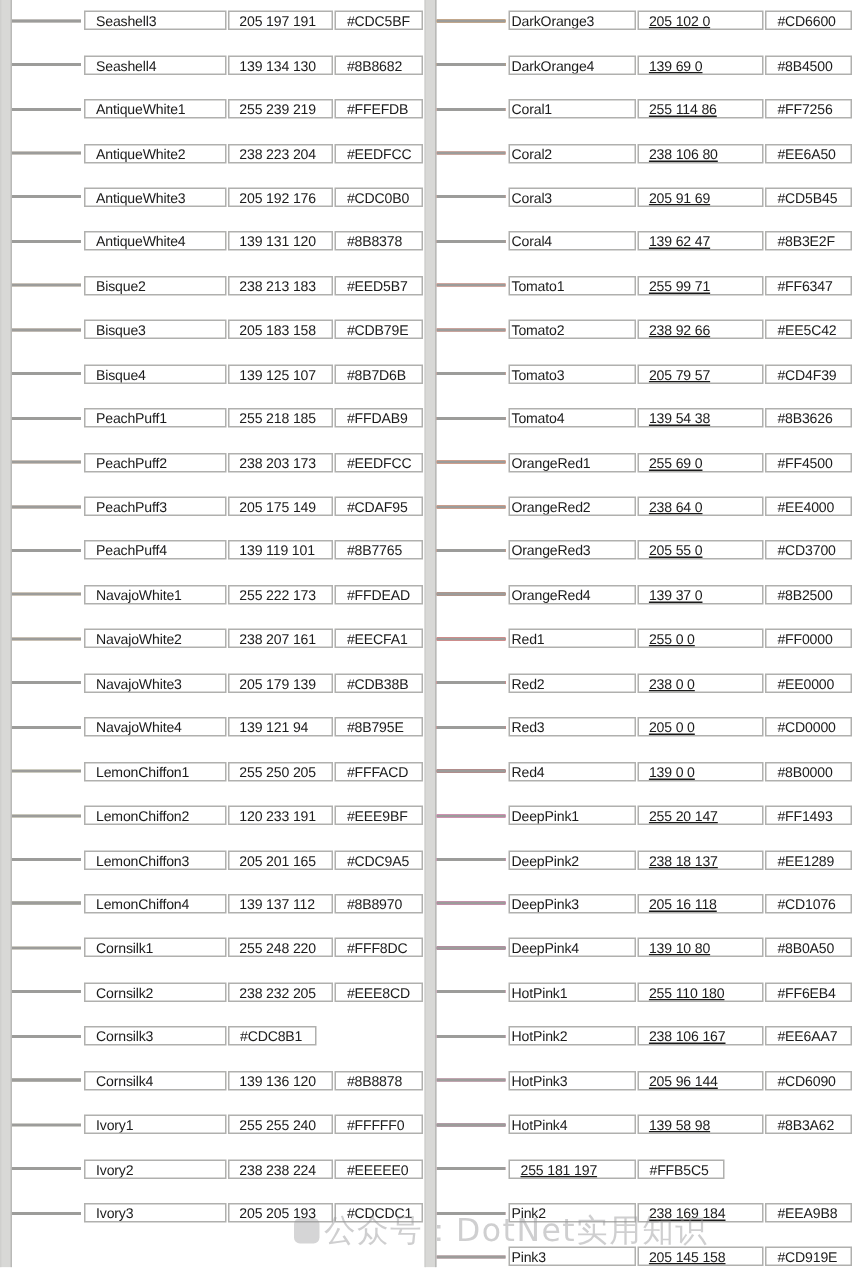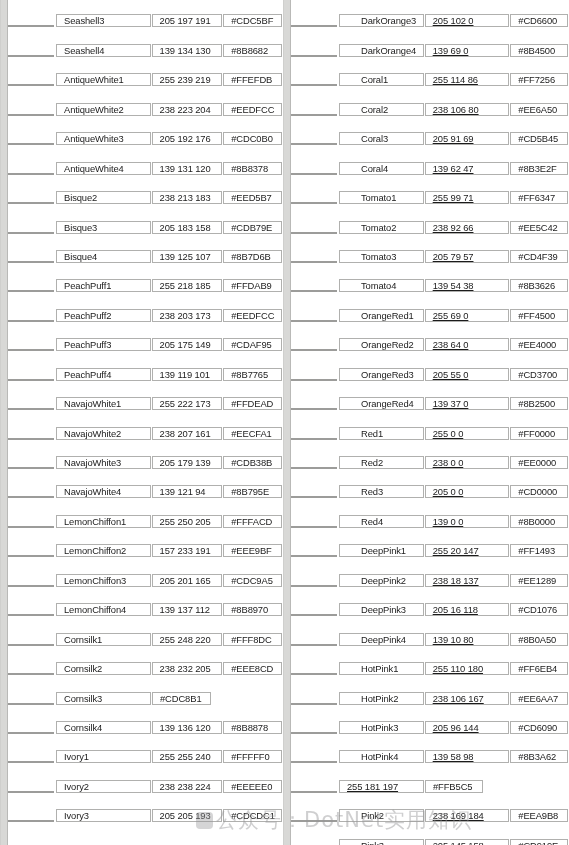--- a/index.html
+++ b/index.html
@@ -43,21 +43,21 @@
   .col-table.left  { margin-left: 8px;  width: 275px; }
   .col-table.right { margin-left: 8px;  width: 278px; }
 
   .rows {
     position: relative;
     margin-top: -1px;
   }
 
   .row {
     display: flex;
-    align-items: flex-end;
+    align-items: center;
     height: 29.45px;
   }
 
   .cell {
     background: #ffffff;
     border: 1px solid #b0b0ae;
     margin: 1px 1px 1px 0;
     display: flex;
     align-items: center;
     font-size: 9.4px;
@@ -74,21 +74,21 @@
   }
 
   
   .col-table.left  .swatch   { width: 46px; }
   .col-table.left  .c-name   { width: 95px; padding-left: 7px; }
   .col-table.left  .c-rgb    { width: 71px; padding-left: 7px; }
   .col-table.left  .c-hex    { width: 59px; padding-left: 7px; }
 
   
   .col-table.right .swatch   { width: 46px; }
-  .col-table.right .c-name   { width: 85px; padding-left: 21px; }
+  .col-table.right .c-name   { width: 85px; padding-left: 1px; }
   .col-table.right .c-rgb    { width: 85px; padding-left: 7px; text-decoration: underline; }
   .col-table.right .c-hex    { width: 58px; padding-left: 7px; }
 
   .watermark {
     position: absolute;
     left: 196px;
     top: 806px;
     font-size: 21px;
     color: rgba(150,150,152,0.46);
     letter-spacing: 1px;
@@ -221,21 +221,21 @@
           </div>
           <div class="row">
             <div class="swatch" style="background: rgb(255, 250, 205);"></div>
             <div class="cell c-name">LemonChiffon1</div>
             <div class="cell c-rgb">255 250 205</div>
             <div class="cell c-hex">#FFFACD</div>
           </div>
           <div class="row">
             <div class="swatch" style="background: rgb(238, 233, 191);"></div>
             <div class="cell c-name">LemonChiffon2</div>
-            <div class="cell c-rgb">157 233 191</div>
+            <div class="cell c-rgb">120 233 191</div>
             <div class="cell c-hex">#EEE9BF</div>
           </div>
           <div class="row">
             <div class="swatch" style="background: rgb(205, 201, 165);"></div>
             <div class="cell c-name">LemonChiffon3</div>
             <div class="cell c-rgb">205 201 165</div>
             <div class="cell c-hex">#CDC9A5</div>
           </div>
           <div class="row">
             <div class="swatch" style="background: rgb(139, 137, 112);"></div>

